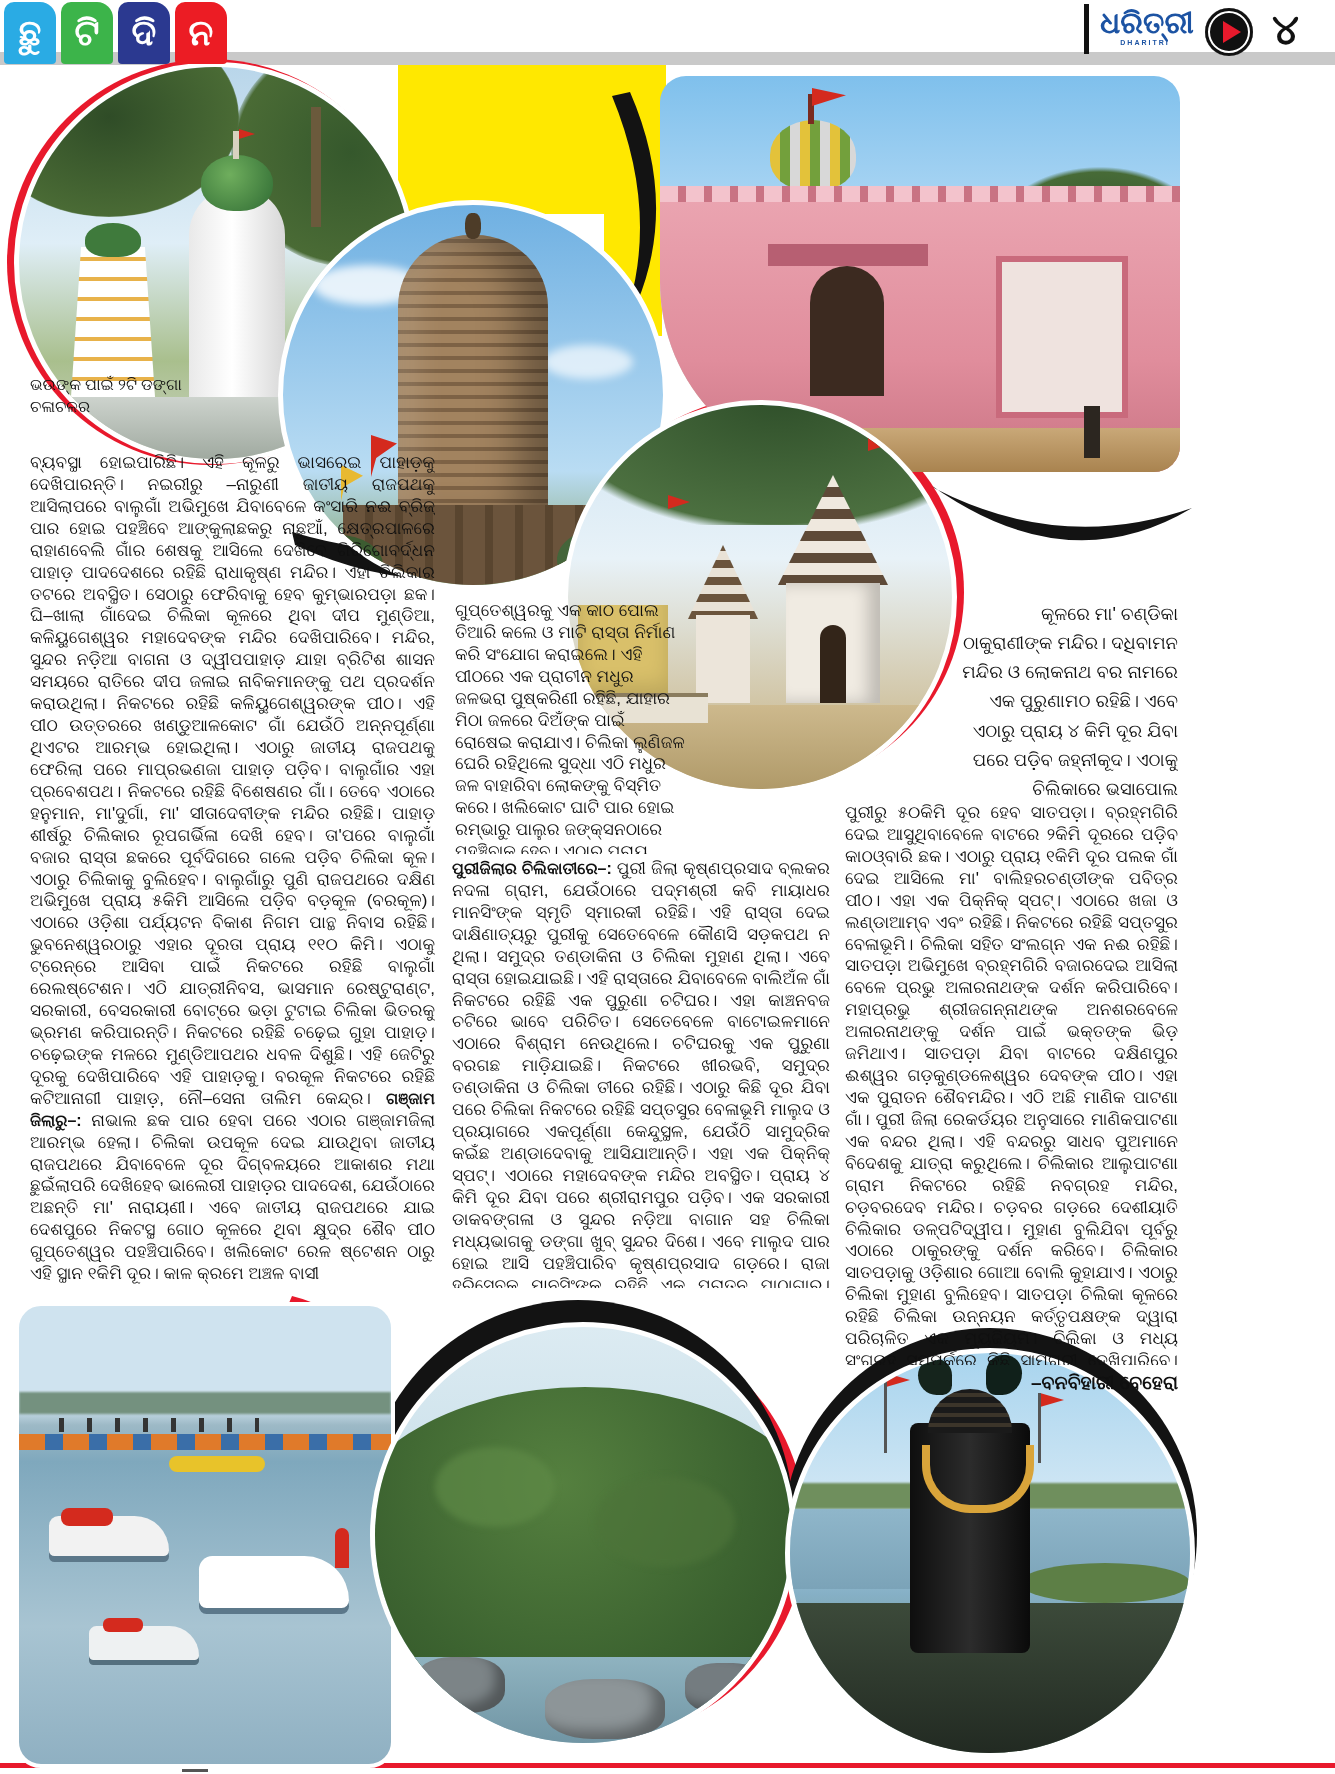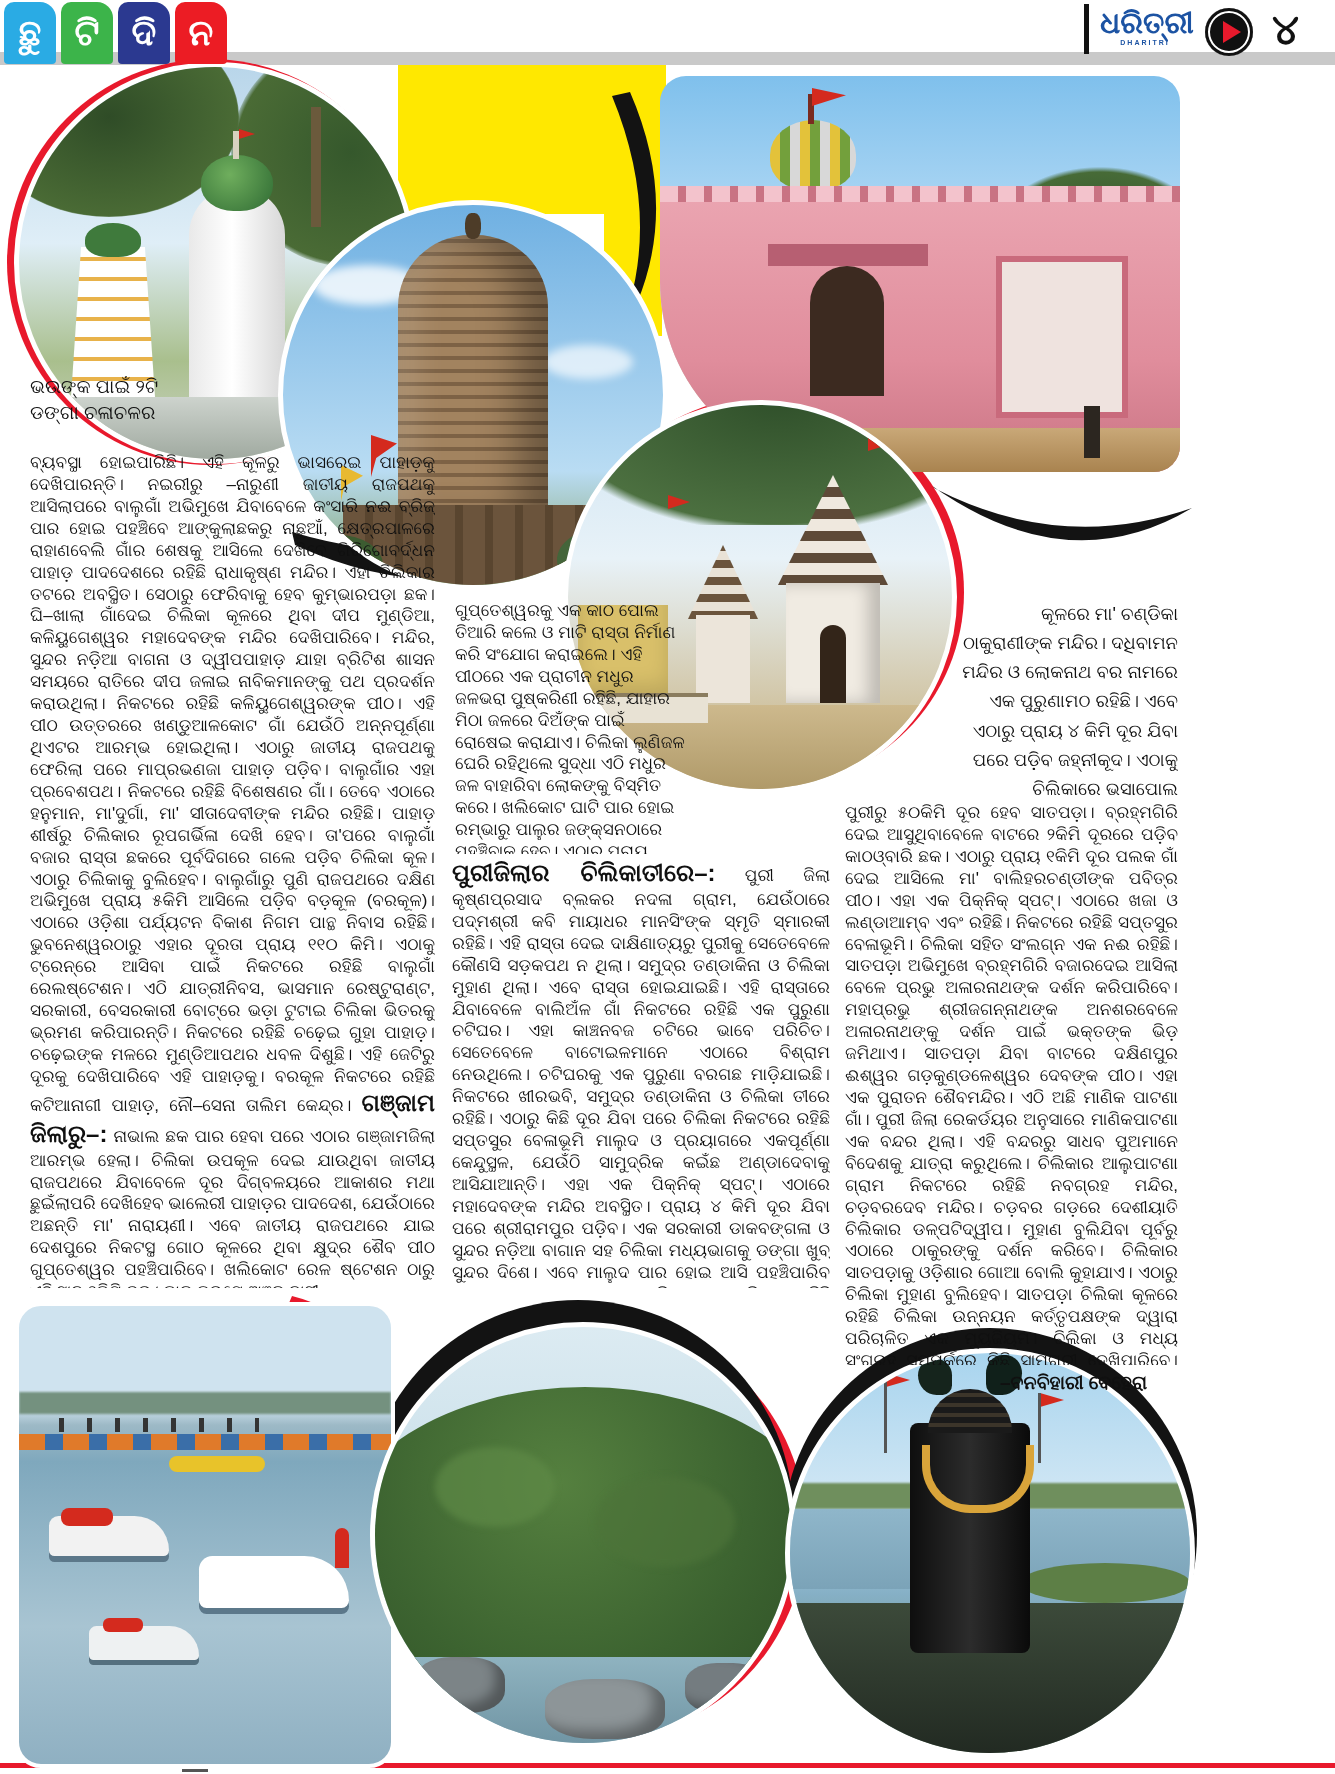--- a/index.html
+++ b/index.html
@@ -22,22 +22,22 @@
   .pagenum{position:absolute;left:1272px;top:6px;font-size:42px;font-weight:bold;color:#111;z-index:4;}
   
   .yellowblock{position:absolute;background:#ffe800;z-index:1;}
   #arcs{position:absolute;left:0;top:0;z-index:2;pointer-events:none;}
   
   .photo{position:absolute;overflow:hidden;z-index:3;}
   .round{border-radius:50%;border:5px solid #fff;}
   .ph-layer{position:absolute;}
   
   .col{position:absolute;z-index:5;font-size:17px;line-height:1.29;text-align:justify;overflow:hidden;}
-  .col b{font-size:24px;}
-  .lead{position:absolute;z-index:5;font-size:19px;line-height:1.35;}
+  .col b{font-size:16px;}
+  .lead{position:absolute;z-index:5;font-size:16px;line-height:1.35;font-family:Liberation Serif, serif;}
   .rnarrow{text-align:right;font-size:18px;line-height:1.62;}
   .byline{position:absolute;z-index:6;font-weight:bold;font-size:19px;text-align:right;}
 </style>
 </head>
 <body>
 
 <div id="page">
 
   <div class="yellowblock" style="left:398px;top:64px;width:268px;height:150px;"></div>
   <div class="yellowblock" style="left:604px;top:64px;width:58px;height:272px;"></div>
@@ -139,21 +139,21 @@
 
   <div class="col" style="left:452px;top:858px;width:378px;height:430px;">
     <b>ପୁରୀଜିଲାର ଚିଲିକାତୀରେ–:</b>
     <span>ପୁରୀ ଜିଲା କୃଷ୍ଣପ୍ରସାଦ ବ୍ଲକର ନଦଳା ଗ୍ରାମ, ଯେଉଁଠାରେ ପଦ୍ମଶ୍ରୀ କବି ମାୟାଧର ମାନସିଂଙ୍କ ସ୍ମୃତି ସ୍ମାରକୀ ରହିଛି। ଏହି ରାସ୍ତା ଦେଇ ଦାକ୍ଷିଣାତ୍ୟରୁ ପୁରୀକୁ ସେତେବେଳେ କୌଣସି ସଡ଼କପଥ ନ ଥିଲା। ସମୁଦ୍ର ତଣ୍ଡାକିନା ଓ ଚିଲିକା ମୁହାଣ ଥିଲା। ଏବେ ରାସ୍ତା ହୋଇଯାଇଛି। ଏହି ରାସ୍ତାରେ ଯିବାବେଳେ ବାଲିଅଁଳ ଗାଁ ନିକଟରେ ରହିଛି ଏକ ପୁରୁଣା ଚଟିଘର। ଏହା କାଞ୍ଚନବଜ ଚଟିରେ ଭାବେ ପରିଚିତ। ସେତେବେଳେ ବାଟୋଇଳମାନେ ଏଠାରେ ବିଶ୍ରାମ ନେଉଥିଲେ। ଚଟିଘରକୁ ଏକ ପୁରୁଣା ବରଗଛ ମାଡ଼ିଯାଇଛି। ନିକଟରେ ଖୀରଭବି, ସମୁଦ୍ର ତଣ୍ଡାକିନା ଓ ଚିଲିକା ତୀରେ ରହିଛି। ଏଠାରୁ କିଛି ଦୂର ଯିବା ପରେ ଚିଲିକା ନିକଟରେ ରହିଛି ସପ୍ତସୁର ବେଳାଭୂମି ମାଲୁଦ ଓ ପ୍ରୟାଗରେ ଏକପୂର୍ଣ୍ଣା କେନ୍ଦୁସ୍ଥଳ, ଯେଉଁଠି ସାମୁଦ୍ରିକ କଇଁଛ ଅଣ୍ଡାଦେବାକୁ ଆସିଯାଆନ୍ତି। ଏହା ଏକ ପିକ୍‌ନିକ୍ ସ୍ପଟ୍। ଏଠାରେ ମହାଦେବଙ୍କ ମନ୍ଦିର ଅବସ୍ଥିତ। ପ୍ରାୟ ୪ କିମି ଦୂର ଯିବା ପରେ ଶ୍ରୀରାମପୁର ପଡ଼ିବ। ଏକ ସରକାରୀ ଡାକବଙ୍ଗଳା ଓ ସୁନ୍ଦର ନଡ଼ିଆ ବାଗାନ ସହ ଚିଲିକା ମଧ୍ୟଭାଗକୁ ଡଙ୍ଗା ଖୁବ୍ ସୁନ୍ଦର ଦିଶେ। ଏବେ ମାଲୁଦ ପାର ହୋଇ ଆସି ପହଞ୍ଚିପାରିବ କୃଷ୍ଣପ୍ରସାଦ ଗଡ଼ରେ। ରାଜା ହରିସେବକ ମାନସିଂଙ୍କ ରହିଛି ଏକ ପୁରାତନ ପାଠାଗାର। ନିକଟରେ ଶ୍ରୀଜଗନ୍ନାଥଙ୍କ ମନ୍ଦିର। ସେଠାରୁ ଚିଲିକା ଦେଇ ଦେବଳପଡ଼ା ରାସ୍ତାରେ ଗଲେ ଦେଖିହେବ କମଳେଶ୍ୱରଙ୍କ ପୀଠ। ତା'ପରେ ଏଠାରୁ ସିଧା ଗଲେ ଗୁରୁବାଇ ଚିଲିକା</span>
   </div>
 
   <div class="col rnarrow" style="left:960px;top:600px;width:218px;height:198px;">କୂଳରେ ମା' ଚଣ୍ଡିକା ଠାକୁରାଣୀଙ୍କ ମନ୍ଦିର। ଦଧିବାମନ ମନ୍ଦିର ଓ ଲୋକନାଥ ବର ନାମରେ ଏକ ପୁରୁଣାମଠ ରହିଛି। ଏବେ ଏଠାରୁ ପ୍ରାୟ ୪ କିମି ଦୂର ଯିବା ପରେ ପଡ଼ିବ ଜହ୍ନୀକୂଦ। ଏଠାକୁ ଚିଲିକାରେ ଭସାପୋଲ ସାତପଡ଼ାରୁ ଯାତାୟାତ କରିଯାଏ। ଅନ୍ୟପକ୍ଷେ</div>
 
   <div class="col" style="left:845px;top:802px;width:333px;height:563px;">ପୁରୀରୁ ୫୦କିମି ଦୂର ହେବ ସାତପଡ଼ା। ବ୍ରହ୍ମଗିରି ଦେଇ ଆସୁଥିବାବେଳେ ବାଟରେ ୨କିମି ଦୂରରେ ପଡ଼ିବ କାଠଓ୍ବାରି ଛକ। ଏଠାରୁ ପ୍ରାୟ ୧କିମି ଦୂର ପଲକ ଗାଁ ଦେଇ ଆସିଲେ ମା' ବାଲିହରଚଣ୍ଡୀଙ୍କ ପବିତ୍ର ପୀଠ। ଏହା ଏକ ପିକ୍‌ନିକ୍ ସ୍ପଟ୍। ଏଠାରେ ଖଜା ଓ ଲଣ୍ଡାଆମ୍ବ ଏବଂ ରହିଛି। ନିକଟରେ ରହିଛି ସପ୍ତସୁର ବେଳାଭୂମି। ଚିଲିକା ସହିତ ସଂଲଗ୍ନ ଏକ ନଈ ରହିଛି। ସାତପଡ଼ା ଅଭିମୁଖେ ବ୍ରହ୍ମଗିରି ବଜାରଦେଇ ଆସିଲା ବେଳେ ପ୍ରଭୁ ଅଳାରନାଥଙ୍କ ଦର୍ଶନ କରିପାରିବେ। ମହାପ୍ରଭୁ ଶ୍ରୀଜଗନ୍ନାଥଙ୍କ ଅନଶରବେଳେ ଅଳାରନାଥଙ୍କୁ ଦର୍ଶନ ପାଇଁ ଭକ୍ତଙ୍କ ଭିଡ଼ ଜମିଥାଏ। ସାତପଡ଼ା ଯିବା ବାଟରେ ଦକ୍ଷିଣପୁର ଈଶ୍ୱର ଗଡ଼କୁଣ୍ଡଳେଶ୍ୱର ଦେବଙ୍କ ପୀଠ। ଏହା ଏକ ପୁରାତନ ଶୈବମନ୍ଦିର। ଏଠି ଅଛି ମାଣିକ ପାଟଣା ଗାଁ। ପୁରୀ ଜିଲା ରେକର୍ଡୟର ଅନୁସାରେ ମାଣିକପାଟଣା ଏକ ବନ୍ଦର ଥିଲା। ଏହି ବନ୍ଦରରୁ ସାଧବ ପୁଅମାନେ ବିଦେଶକୁ ଯାତ୍ରା କରୁଥିଲେ। ଚିଲିକାର ଆଲୁପାଟଣା ଗ୍ରାମ ନିକଟରେ ରହିଛି ନବଗ୍ରହ ମନ୍ଦିର, ଚଡ଼ବରଦେବ ମନ୍ଦିର। ଚଡ଼ବର ଗଡ଼ରେ ଦେଶୀୟାତି ଚିଲିକାର ଡଳ୍ପଟିଦ୍ୱୀପ। ମୁହାଣ ବୁଲିଯିବା ପୂର୍ବରୁ ଏଠାରେ ଠାକୁରଙ୍କୁ ଦର୍ଶନ କରିବେ। ଚିଲିକାର ସାତପଡ଼ାକୁ ଓଡ଼ିଶାର ଗୋଆ ବୋଲି କୁହାଯାଏ। ଏଠାରୁ ଚିଲିକା ମୁହାଣ ବୁଲିହେବ। ସାତପଡ଼ା ଚିଲିକା କୂଳରେ ରହିଛି ଚିଲିକା ଉନ୍ନୟନ କର୍ତ୍ତୃପକ୍ଷଙ୍କ ଦ୍ୱାରା ପରିଚାଳିତ ଏକ ମ୍ୟୁଜିୟମ। ଚିଲିକା ଓ ମଧ୍ୟ ସଂଗ୍ରହ ସମ୍ପର୍କରେ କିଛି ସାମଗ୍ରୀ ଦେଖିପାରିବେ। ଚିଲିକାର ନୀଳ ଜଳରାଶି ଦେଇ ଛୁଟି ଛୁଟି ବହିଆସୁଥିବା ଶୀତୁଆ ପବନ ସ୍ପର୍ଶରେ ଭିନ୍ନ ଅନୁଭବ ହୁଏ। ଚିଲିକାକୂଳିଆ ଗାଁ ଚଟଦେଶରେ ରହିଛି ଏମିତି ଅନେକ ଦର୍ଶନୀୟ ସ୍ଥାନ। ଚିଲିକାର ପ୍ରାକୃତିକ ଶୋଭା, ସୂର୍ଯ୍ୟାସ୍ତ ହେଉ କି ସୂର୍ଯ୍ୟୋଦୟ ଖୁବ୍ ସୁନ୍ଦର ଦିଶେ। ଡଙ୍ଗାରେ ନୁହେଁ ଏସବୁ ଚିଲିକାତୀରରେ ବୁଲିପାରିବେ।</div>
 
-  <div class="byline" style="left:814px;top:1372px;width:333px;">–ବନବିହାରୀ ବେହେରା</div>
+  <div class="byline" style="left:845px;top:1372px;width:333px;">–ବନବିହାରୀ ବେହେରା</div>
 
   <div class="photo" style="left:15px;top:1302px;width:372px;height:458px;border-radius:26px;border:4px solid #fff;background:linear-gradient(#cfe3ef 0%,#cfe3ef 22%,#9db9c6 26%,#7fa8bd 34%,#a8c4d2 70%,#8fb0c2 100%);">
     <div class="ph-layer" style="left:0;top:86px;width:100%;height:22px;background:#74917f;filter:blur(1px);"></div>
     <div class="ph-layer" style="left:0;top:128px;width:100%;height:16px;background:repeating-linear-gradient(90deg,#e07a2a 0 26px,#3a6ea8 26px 44px);"></div>
     <div class="ph-layer" style="left:40px;top:112px;width:200px;height:14px;background:repeating-linear-gradient(90deg,#333 0 5px,transparent 5px 28px);"></div>
     <div class="ph-layer" style="left:150px;top:150px;width:96px;height:16px;background:#e8c32a;border-radius:10px;"></div>
     <div class="ph-layer" style="left:30px;top:210px;width:120px;height:40px;background:#f2f2f2;border-radius:14px 50px 8px 8px;box-shadow:0 6px 0 #5c788a;"></div>
     <div class="ph-layer" style="left:42px;top:202px;width:52px;height:18px;background:#d42a1e;border-radius:8px;"></div>
     <div class="ph-layer" style="left:180px;top:250px;width:150px;height:52px;background:#ffffff;border-radius:18px 60px 10px 10px;box-shadow:0 6px 0 #5c788a;"></div>
     <div class="ph-layer" style="left:316px;top:222px;width:14px;height:40px;background:#d42a1e;border-radius:8px 8px 0 0;"></div>

